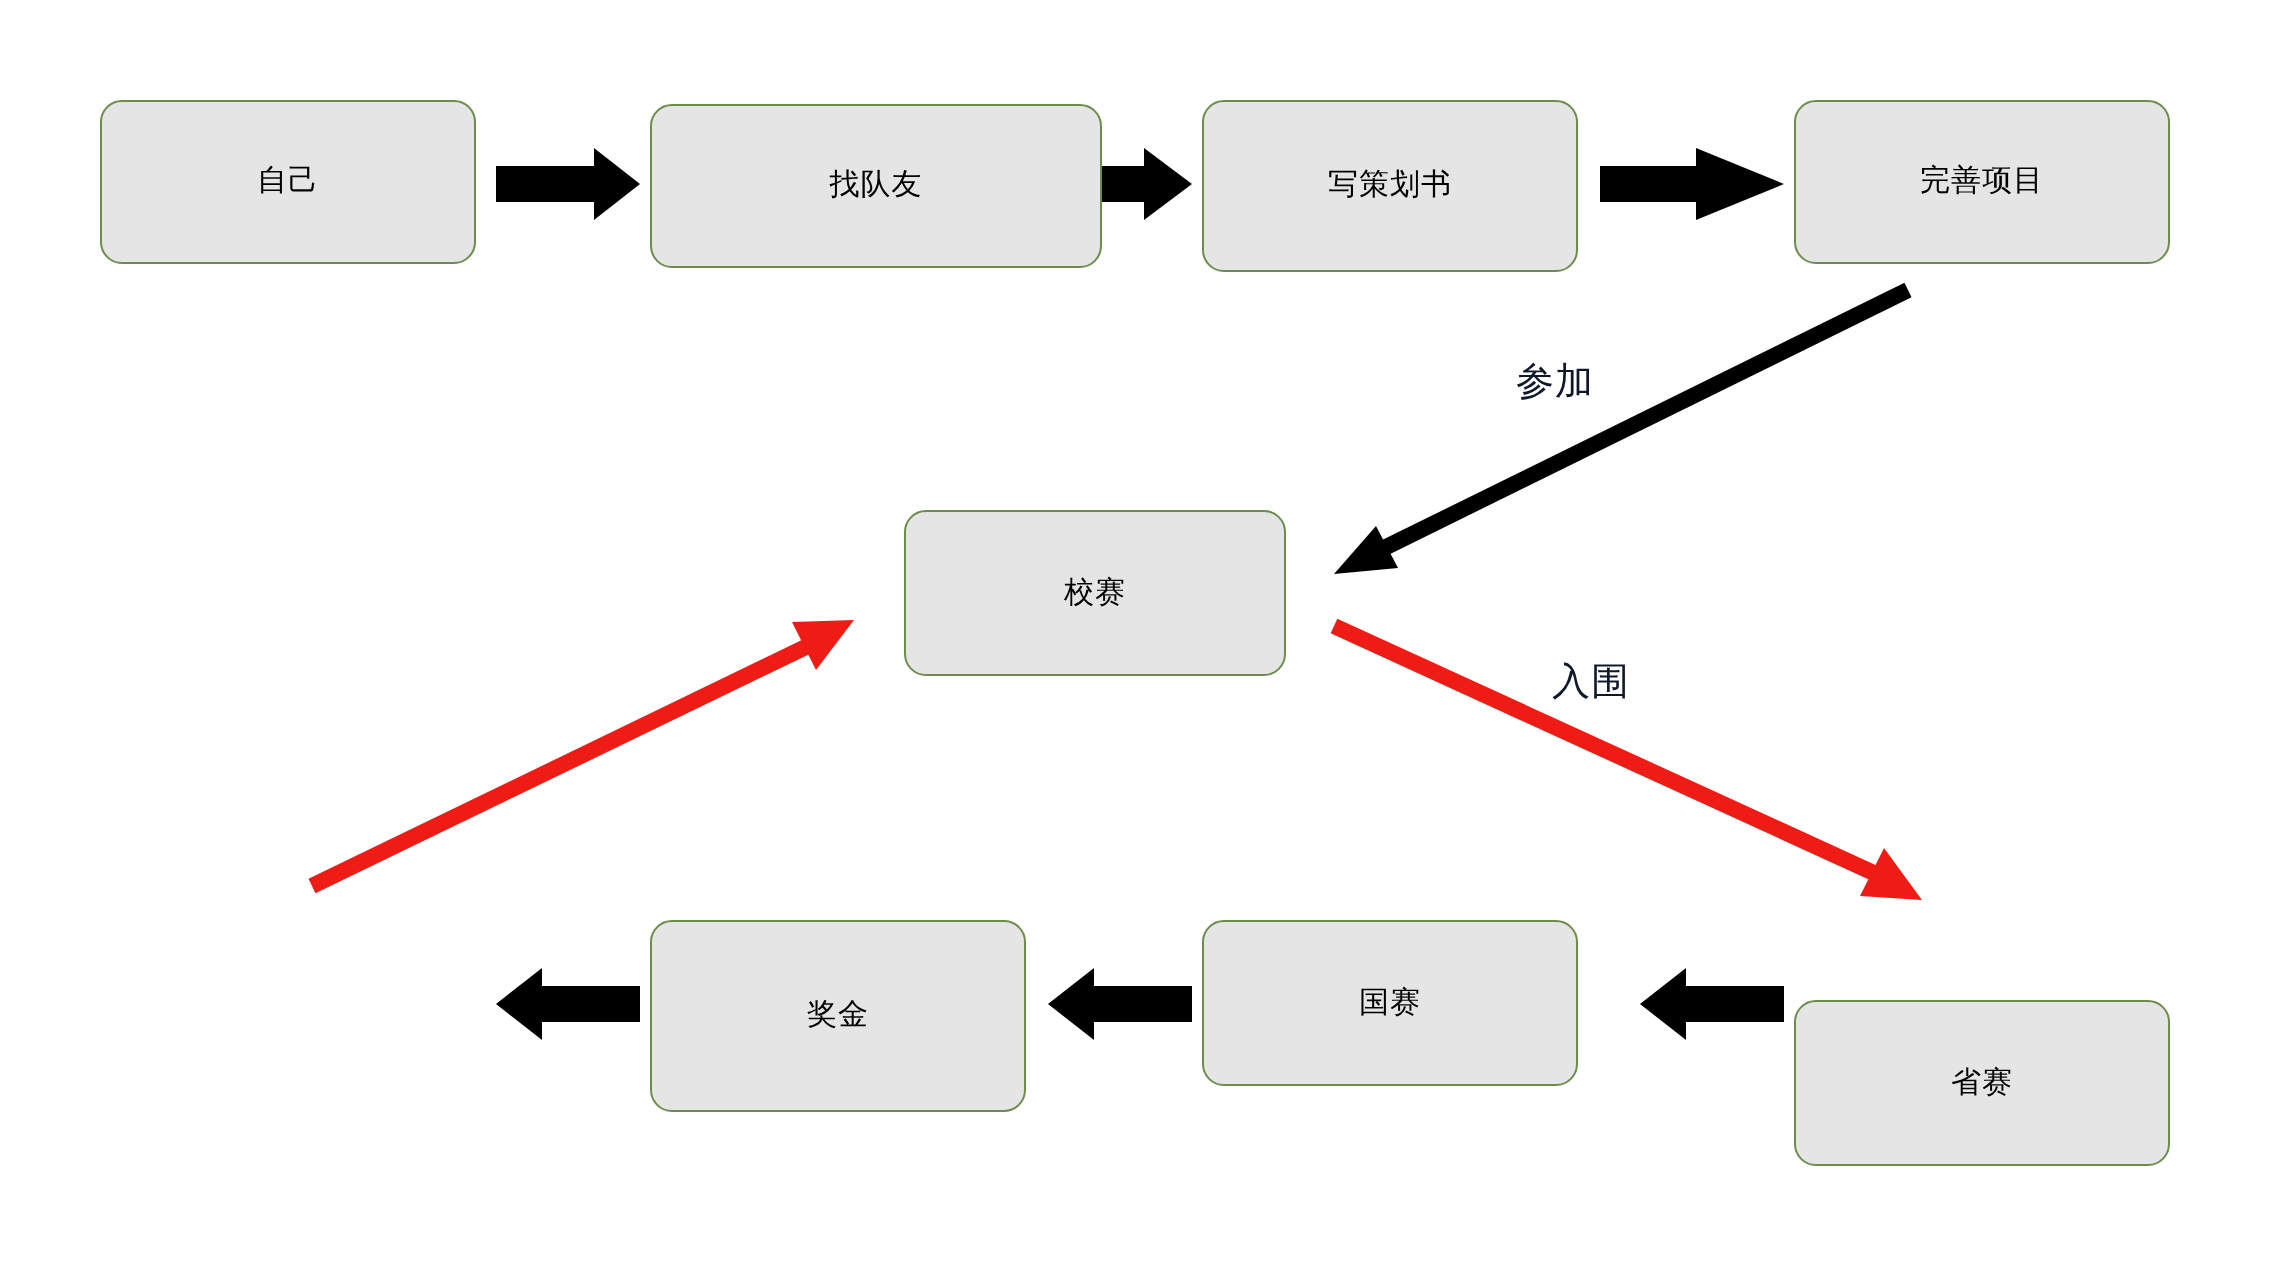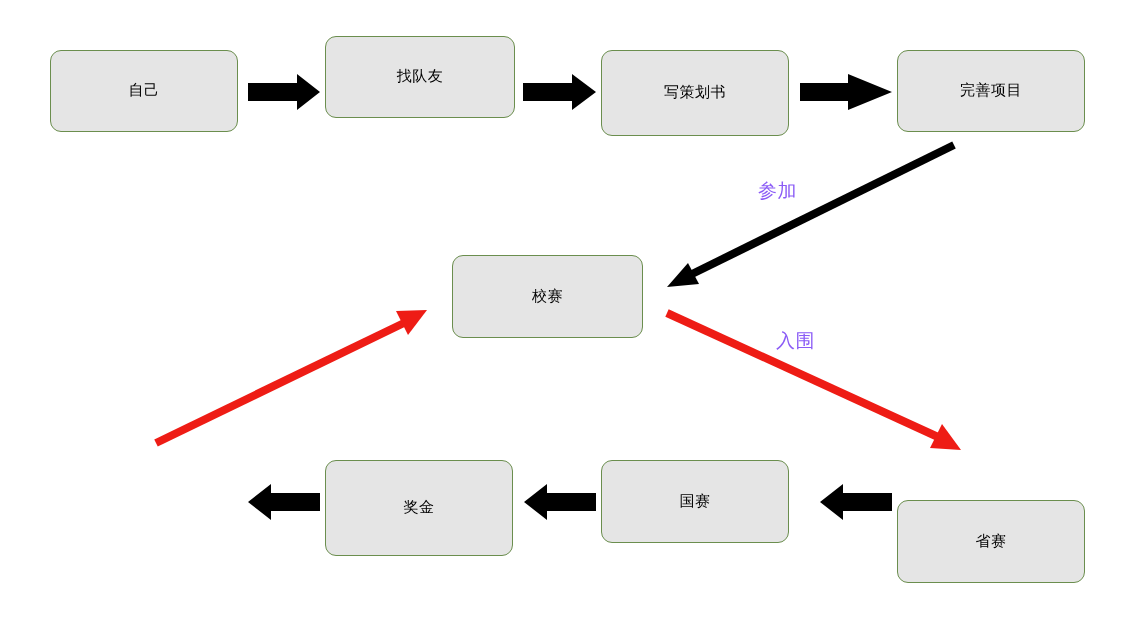--- a/index.html
+++ b/index.html
@@ -38,21 +38,21 @@
     text-align: left;
     color: #000000;
     font-size: 15px;
     line-height: 1.28;
     letter-spacing: 0.5px;
     white-space: pre-line;
     z-index: 2;
   }
   .edge-label {
     position: absolute;
-    color: #8b5cf6;
+    color: #0f172a;
     font-size: 19px;
     letter-spacing: 0.5px;
     white-space: nowrap;
     background: transparent;
     z-index: 3;
   }
 </style>
 </head>
 <body>
 
@@ -84,21 +84,21 @@
 
     <g>
       <line x1="156" y1="443" x2="406" y2="322" stroke="#EE1C15" stroke-width="8"></line>
       <polygon fill="#EE1C15" points="427,310 396,311 408,335"></polygon>
     </g>
 
   </svg>
 
   <div class="node" style="left:50px; top:50px; width:188px; height:82px;">自己</div>
 
-  <div class="node" style="left:325px; top:36px; width:190px; height:82px;">找队友</div>
+  <div class="node" style="left:325px; top:52px; width:226px; height:82px;">找队友</div>
 
   <div class="node" style="left:601px; top:50px; width:188px; height:86px;">写策划书</div>
 
   <div class="node" style="left:897px; top:50px; width:188px; height:82px;">完善项目</div>
 
   <div class="node" style="left:452px; top:255px; width:191px; height:83px;">校赛</div>
 
 
   <div class="node" style="left:325px; top:460px; width:188px; height:96px;">奖金</div>
 

